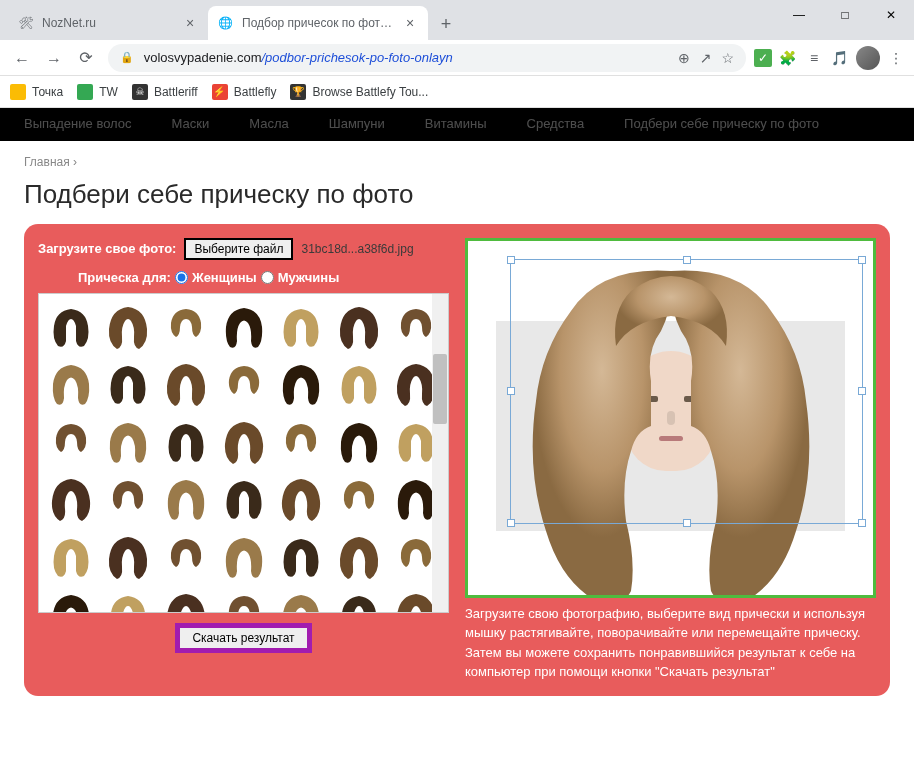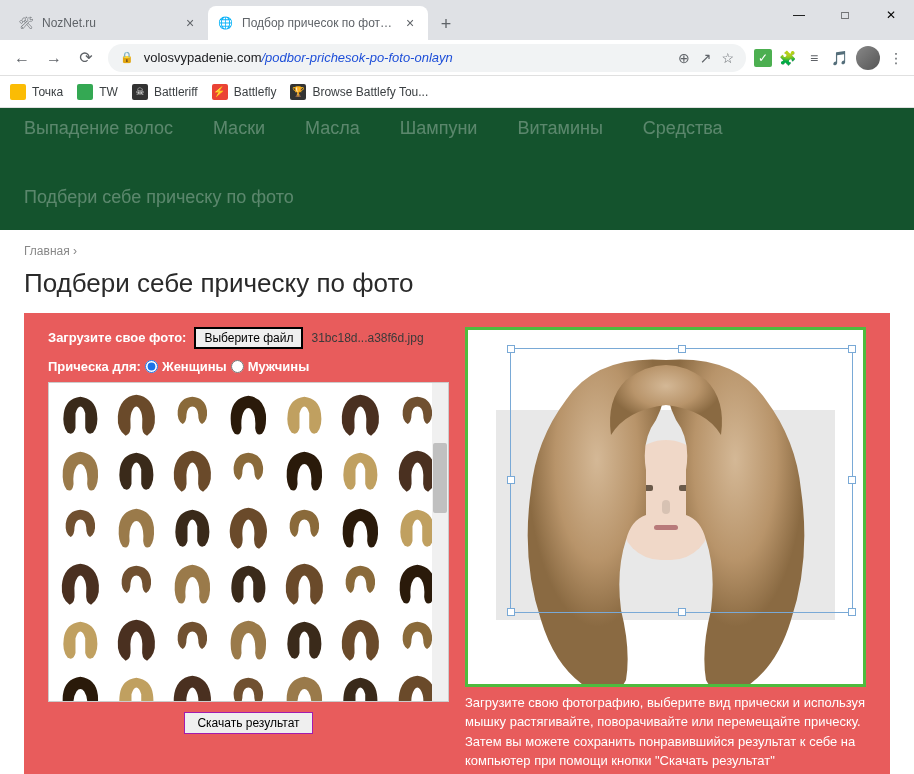--- a/index.html
+++ b/index.html
@@ -30,46 +30,46 @@
 .bookmarks { height: 32px; background: #fff; display: flex; align-items: center; padding: 0 10px; gap: 14px; font-size: 12px; color: #3c4043; border-bottom: 1px solid #e0e0e0; }
 .bm { display: flex; align-items: center; gap: 6px; cursor: pointer; }
 .bm-icon { width: 16px; height: 16px; border-radius: 2px; display: flex; align-items: center; justify-content: center; font-size: 10px; }
 .bm-icon.yellow { background: #fbbc04; }
 .bm-icon.green { background: #34a853; }
 .bm-icon.dark { background: #333; color: #fff; }
 .bm-icon.orange { background: #ea4335; }
 
 .page { background: #fff; height: calc(774px - 108px); overflow: hidden; position: relative; }
 
-.topmenu { background: #14532d; color: #fff; padding: 6px 24px 18px; font-size: 18px; }
+.topmenu { background: #000000; color: #fff; padding: 6px 24px 6px; font-size: 13px; }
 .topmenu-row { display: flex; gap: 40px; flex-wrap: wrap; line-height: 1.6; }
 .topmenu a { color: #fff; text-decoration: none; cursor: pointer; }
 
 .breadcrumb { padding: 14px 24px 4px; font-size: 12px; color: #888; }
 .breadcrumb a { color: #888; text-decoration: none; }
 
 h1 { font-size: 26px; font-weight: 400; color: #2a2a2a; padding: 6px 24px 14px; }
 
-.redpanel { background: #e85c5c; margin: 0 24px; padding: 14px 24px; display: flex; gap: 16px; }
+.redpanel { background: #e85c5c; margin: 0 24px; padding: 14px 14px; display: flex; gap: 16px; border-radius: 14px; }
 .left-col { flex: 1; color: #fff; font-size: 13px; }
 .upload-row { display: flex; align-items: center; gap: 8px; margin-bottom: 10px; font-weight: 700; }
 .file-btn { background: #efefef; color: #000; border: 2px solid #000000; padding: 2px 8px; font-size: 12px; font-weight: normal; cursor: pointer; }
 .file-name { color: #3a3a3a; font-size: 12px; font-weight: 400; }
-.gender-row { display: flex; align-items: center; gap: 4px; margin-bottom: 8px; font-weight: 700; }
+.gender-row { display: flex; align-items: center; gap: 4px; margin-bottom: 8px; font-weight: 700; margin-left: 40px; }
 .gender-row label { font-weight: 700; }
 .radio { accent-color: #1a73e8; }
 
 .hair-grid-wrap { background: #fff; border: 1px solid #ccc; position: relative; height: 320px; overflow: hidden; }
 .hair-grid { display: grid; grid-template-columns: repeat(7, 1fr); gap: 2px; padding: 4px; }
 .hair-cell { aspect-ratio: 1/1; display: flex; align-items: center; justify-content: center; cursor: pointer; }
 .hair-cell svg { width: 90%; height: 90%; }
 .scrollbar { position: absolute; right: 0; top: 0; width: 16px; height: 100%; background: #f0f0f0; }
 .scrollthumb { position: absolute; width: 14px; left: 1px; top: 60px; height: 70px; background: #c0c0c0; border-radius: 2px; }
 
-.download-btn { display: block; margin: 10px auto 0; padding: 3px 12px; background: #efefef; border: 1px solid #a21caf; font-size: 12px; cursor: pointer; color: #000; }
+.download-btn { display: block; margin: 10px auto 0; padding: 3px 12px; background: #efefef; border: 5px solid #a21caf; font-size: 12px; cursor: pointer; color: #000; }
 
 .right-col { flex: 1; }
 .preview { background: #fff; border: 3px solid #4fbb3e; height: 360px; position: relative; overflow: hidden; display: flex; align-items: center; justify-content: center; }
 .photo-bg { position: absolute; left: 28px; top: 80px; right: 28px; height: 210px; background: #e8e8e8; }
 .face { position: absolute; width: 90px; height: 120px; background: #f0d8c8; border-radius: 45px 45px 40px 40px; top: 110px; left: 50%; transform: translateX(-50%); z-index: 2; }
 .face::before, .face::after { content: ''; position: absolute; width: 10px; height: 6px; background: #6a5a4a; border-radius: 2px; top: 45px; }
 .face::before { left: 22px; }
 .face::after { right: 22px; }
 .nose { position: absolute; width: 8px; height: 14px; background: rgba(0,0,0,0.1); left: 50%; transform: translateX(-50%); top: 60px; border-radius: 4px; }
 .mouth { position: absolute; width: 24px; height: 5px; background: #b87a7a; left: 50%; transform: translateX(-50%); top: 85px; border-radius: 3px; }

